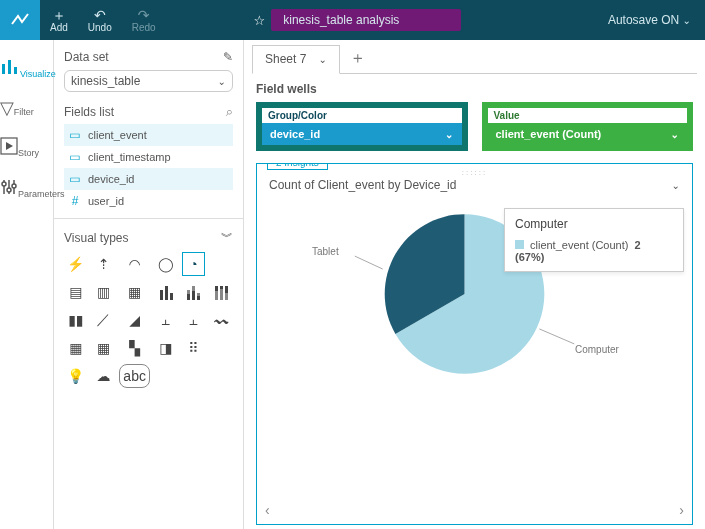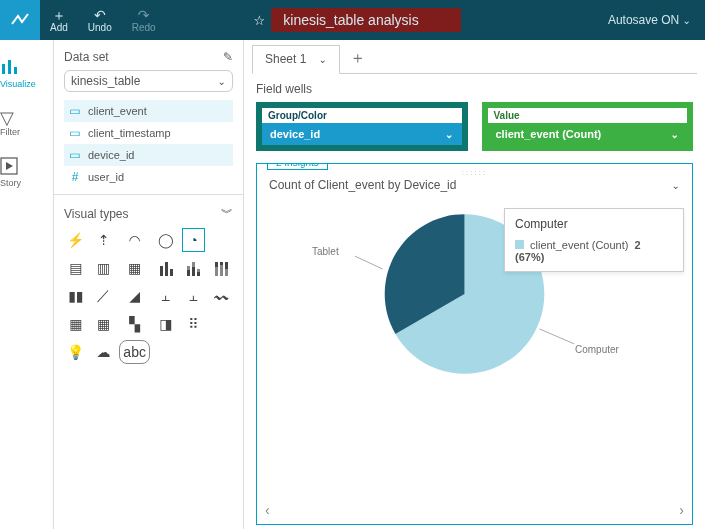--- a/index.html
+++ b/index.html
@@ -4,28 +4,28 @@
 <style>
   * { box-sizing: border-box; margin: 0; padding: 0; font-family: -apple-system, "Segoe UI", Arial, sans-serif; }
   body { width: 705px; height: 529px; overflow: hidden; font-size: 12px; color: #333; background: #fff; }
 
   .topbar { display: flex; align-items: stretch; background: #0f4a5c; color: #fff; height: 40px; }
   .topbar .logo { width: 40px; background: #1b9bcc; display: flex; align-items: center; justify-content: center; }
   .topbar .btn { display: flex; flex-direction: column; align-items: center; justify-content: center; padding: 0 10px; cursor: pointer; color: #d0e6ec; font-size: 10px; }
   .topbar .btn .ico { font-size: 14px; line-height: 1; }
   .topbar .btn.disabled { opacity: .5; }
   .topbar .title-area { flex: 0 0 auto; margin-left: 80px; display: flex; align-items: center; gap: 6px; padding: 0 8px; }
-  .topbar .title-input { background: #7f1d1d; border: 0; border-radius: 2px; color: #d4e6eb; padding: 4px 12px; font-size: 14px; width: 190px; }
+  .topbar .title-input { background: #701a75; border: 0; border-radius: 2px; color: #d4e6eb; padding: 4px 12px; font-size: 12px; width: 190px; }
   .topbar .spacer { flex: 1; }
   .topbar .autosave { display: flex; align-items: center; padding: 0 14px; font-size: 12px; color: #d0e6ec; cursor: pointer; }
 
   .main { display: flex; height: calc(100% - 40px); }
 
   .nav { width: 54px; border-right: 1px solid #ddd; display: flex; flex-direction: column; padding-top: 6px; }
-  .nav-item { display: flex; flex-direction: column; align-items: flex-start; padding: 10px 0; font-size: 9px; color: #666; cursor: pointer; }
+  .nav-item { display: flex; flex-direction: row; align-items: flex-end; padding: 10px 0; font-size: 9px; color: #666; cursor: pointer; }
   .nav-item.active { color: #00a1c9; }
   .nav-item .ico { font-size: 18px; line-height: 1; }
 
   .panel { width: 190px; border-right: 1px solid #ddd; display: flex; flex-direction: column; padding: 6px 10px 0 10px; overflow: hidden; }
   .panel-head { display: flex; align-items: center; justify-content: space-between; font-size: 12px; color: #5a5a5a; padding: 4px 0; }
   .dsselect { display: flex; align-items: center; justify-content: space-between; border: 1px solid #ccc; border-radius: 6px; padding: 3px 6px; margin: 2px 0 8px 0; cursor: pointer; color: #555; }
 
   .field { display: flex; align-items: center; gap: 6px; padding: 4px 4px; color: #555; cursor: pointer; font-size: 11px; }
   .field .typeico { width: 14px; text-align: center; color: #00a1c9; font-size: 12px; }
   .field.sel { background: #e6f6fb; }
@@ -34,21 +34,21 @@
 
   .visual-grid { display: grid; grid-template-columns: repeat(6, 1fr); gap: 4px; padding: 2px 0; }
   .vbtn { border: 1px solid transparent; height: 24px; display: flex; align-items: center; justify-content: center; color: #444; background: #fff; cursor: pointer; font-size: 14px; }
   .vbtn.sel { border-color: #00a1c9; color: #0f4a5c; }
 
   .canvas { flex: 1; display: flex; flex-direction: column; padding: 0 8px; min-width: 0; }
   .tabs { display: flex; align-items: center; height: 30px; border-bottom: 1px solid #ccc; margin-top: 4px; }
   .tab { display: flex; align-items: center; gap: 12px; padding: 0 12px; height: 100%; border: 1px solid #ccc; border-bottom: 1px solid #fff; margin-bottom: -1px; color: #555; cursor: pointer; font-size: 12px; }
   .tab-add { padding: 0 10px; color: #777; font-size: 16px; cursor: pointer; }
 
-  .fieldwells-label { padding: 8px 4px 6px 4px; color: #555; font-size: 12px; }
+  .fieldwells-label { padding: 8px 4px 6px 4px; color: #555; font-size: 12px; font-weight: bold; }
   .wells { display: flex; gap: 14px; padding: 0 4px; }
   .well { flex: 1; border: 6px solid #0f766e; font-weight: bold; }
   .well .well-head { padding: 2px 6px; font-size: 10px; color: #0f4a5c; background: #fff; }
   .well .well-body { background: #1b9bcc; color: #fff; padding: 5px 8px; display: flex; justify-content: space-between; align-items: center; cursor: pointer; font-size: 11px; }
   .well.green { border-color: #3cb043; }
   .well.green .well-head { color: #2f7a33; }
   .well.green .well-body { background: #3cb043; }
 
   .viz-wrap { margin: 12px 4px 4px 4px; border: 1px solid #00a1c9; flex: 1; position: relative; padding: 8px; overflow: hidden; }
   .insights-tag { position: absolute; top: -9px; left: 10px; background: #fff; border: 1px solid #00a1c9; color: #00a1c9; padding: 1px 8px; font-size: 10px; cursor: pointer; }
@@ -109,30 +109,45 @@
         <span class="ico">▽</span>
         <span>Filter</span>
       </div>
     <div class="nav-item">
         <span class="ico"><svg width="18" height="18" viewBox="0 0 18 18">
             <rect x="1" y="1" width="16" height="16" stroke="#555" stroke-width="1.2" fill="none"></rect>
             <polygon points="6,5 13,9 6,13" fill="#555"></polygon>
           </svg></span>
         <span>Story</span>
       </div>
+    <div class="nav-item">
+        <span class="ico"><svg width="18" height="18" viewBox="0 0 18 18" stroke="#555" stroke-width="1.5">
+            <line x1="4" y1="2" x2="4" y2="16"></line>
+            <line x1="9" y1="2" x2="9" y2="16"></line>
+            <line x1="14" y1="2" x2="14" y2="16"></line>
+            <circle cx="4" cy="6" r="2" fill="#fff"></circle>
+            <circle cx="9" cy="12" r="2" fill="#fff"></circle>
+            <circle cx="14" cy="8" r="2" fill="#fff"></circle>
+          </svg></span>
+        <span>Parameters</span>
+      </div>
   </div>
 
   <div class="panel">
     <div class="panel-head">
       <span>Data set</span>
       <span>✎</span>
     </div>
     <div class="dsselect">
       <span>kinesis_table</span>
         <span class="caret">⌄</span>
+    </div>
+    <div class="panel-head">
+      <span>Fields list</span>
+      <span style="color:#888;font-size:13px">⌕</span>
     </div>
     <div>
       <div class="field sel">
           <span class="typeico">▭</span>
           <span>client_event</span>
         </div>
       <div class="field">
           <span class="typeico">▭</span>
           <span>client_timestamp</span>
         </div>
@@ -207,21 +222,21 @@
 
       <div class="vbtn">💡</div>
       <div class="vbtn">☁</div>
       <div class="vbtn" style="font-size:14px;border:1px solid #888;border-radius:8px;padding:0 3px">abc</div>
     </div>
   </div>
 
   <div class="canvas">
     <div class="tabs">
       <div class="tab">
-          <span>Sheet 1</span>
+          <span>Sheet 7</span>
           <span class="caret">⌄</span>
         </div>
       <div class="tab-add">＋</div>
     </div>
     <div class="fieldwells-label">Field wells</div>
     <div class="wells">
       <div class="well">
         <div class="well-head">Group/Color</div>
         <div class="well-body">
             <span>device_id</span>

